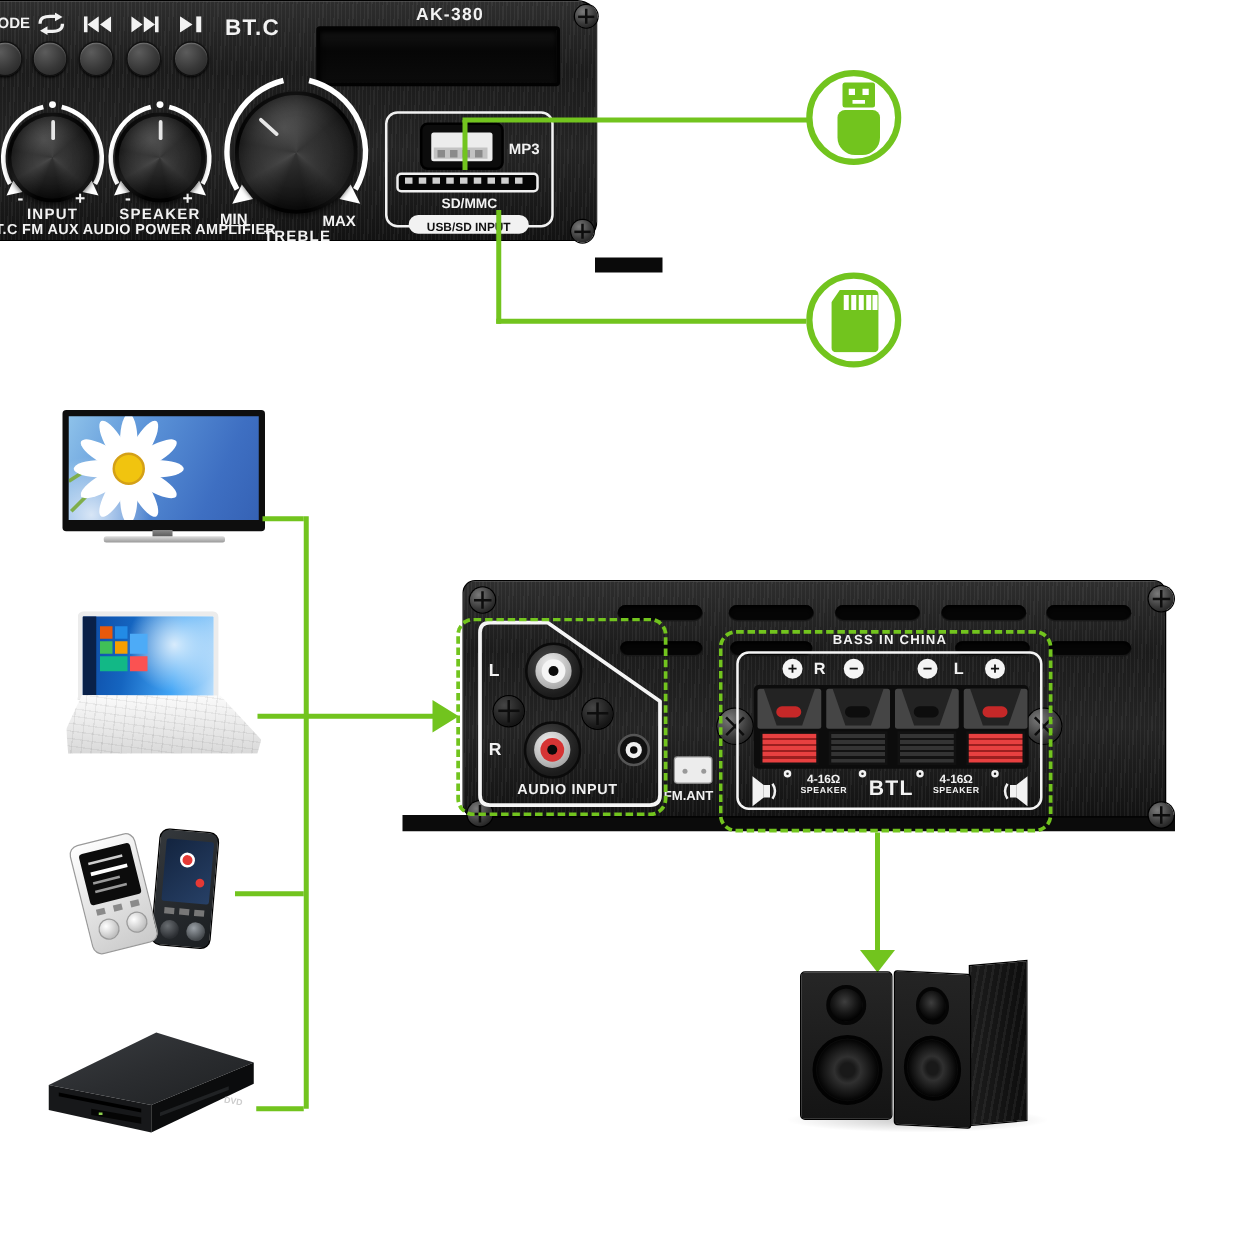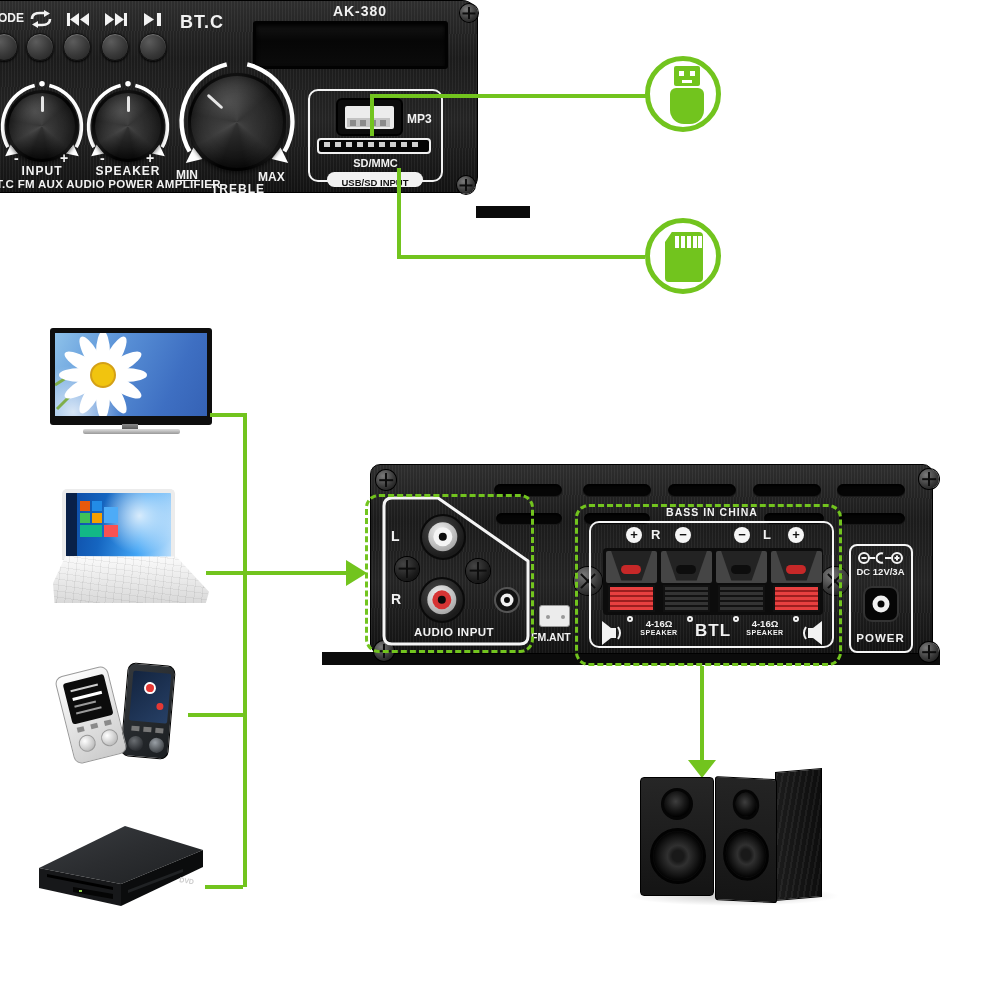--- a/index.html
+++ b/index.html
@@ -428,38 +428,20 @@
         <div style="font-size:9.5px;">4-16Ω</div>
         <div style="font-size:7px; letter-spacing:.5px;">SPEAKER</div>
       </div>
       <svg class="abs" style="left:208px; top:96px; transform:scaleX(-1);" width="28" height="28" viewBox="0 0 28 28">
         <rect x="14" y="9" width="5" height="10" fill="#f2f2f2"></rect>
         <polygon points="14,9 5,2 5,26 14,19" fill="#f2f2f2"></polygon>
         <path d="M21,8 q4,6 0,12" stroke="#f2f2f2" stroke-width="2" fill="none"></path>
       </svg>
     </div>
 
-    <div class="abs" style="left:478px; top:79px; width:64px; height:109px; border:2.5px solid #f5f5f5; border-radius:8px;">
-      <svg class="abs" style="left:6px; top:5px;" width="48" height="14" viewBox="0 0 48 14">
-        <circle cx="7" cy="7" r="5" stroke="#f5f5f5" stroke-width="2" fill="none"></circle>
-        <line x1="4.5" y1="7" x2="9.5" y2="7" stroke="#f5f5f5" stroke-width="2"></line>
-        <line x1="12" y1="7" x2="18" y2="7" stroke="#f5f5f5" stroke-width="2"></line>
-        <path d="M 26,2.5 A 4.8,4.8 0 1 0 26,11.5" stroke="#f5f5f5" stroke-width="2" fill="none"></path>
-        <line x1="28" y1="7" x2="34" y2="7" stroke="#f5f5f5" stroke-width="2"></line>
-        <circle cx="40" cy="7" r="5" stroke="#f5f5f5" stroke-width="2" fill="none"></circle>
-        <line x1="37.5" y1="7" x2="42.5" y2="7" stroke="#f5f5f5" stroke-width="2"></line>
-        <line x1="40" y1="4.5" x2="40" y2="9.5" stroke="#f5f5f5" stroke-width="2"></line>
-      </svg>
-      <span class="ptext" style="left:0; top:20px; width:59px; text-align:center; font-size:9.5px;">DC 12V/3A</span>
-      <div class="abs" style="left:12px; top:40px; width:36px; height:36px; background:#060606; border:2px solid #333; border-radius:9px;">
-        <div class="abs" style="left:50%; top:50%; width:17px; height:17px; transform:translate(-50%,-50%); border-radius:50%; background:#f0f0f0;"></div>
-        <div class="abs" style="left:50%; top:50%; width:7px; height:7px; transform:translate(-50%,-50%); border-radius:50%; background:#050505;"></div>
-      </div>
-      <span class="ptext" style="left:0; top:86px; width:59px; text-align:center; font-size:11.5px; letter-spacing:1px;">POWER</span>
-    </div>
   </div>
 
   <div class="dashed-box" style="left:365px; top:494px; width:169px; height:159px;"></div>
   <div class="dashed-box" style="left:575px; top:504px; width:267px; height:162px;"></div>
 
   <div class="green-line" style="left:700px; top:666px; width:4px; height:96px;"></div>
   <div class="arrow-down" style="left:688px; top:760px;"></div>
 
   <div class="abs" style="left:628px; top:886px; width:212px; height:20px; background:radial-gradient(ellipse at center, rgba(0,0,0,.22) 0%, rgba(0,0,0,0) 70%);"></div>
 

